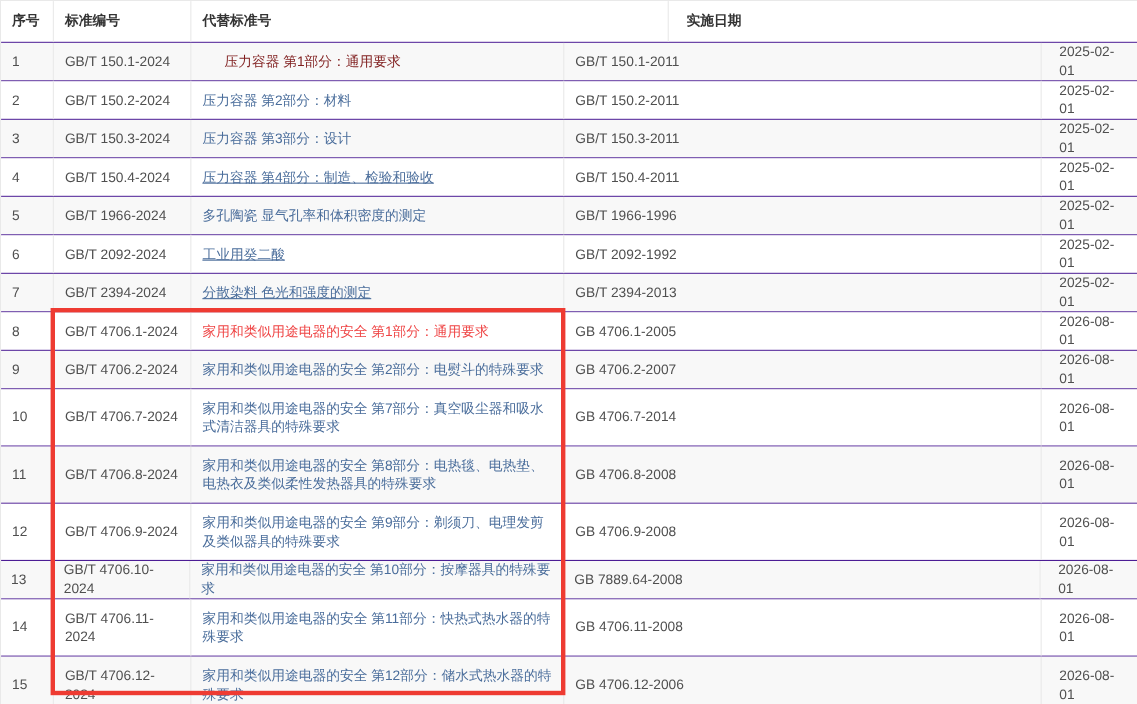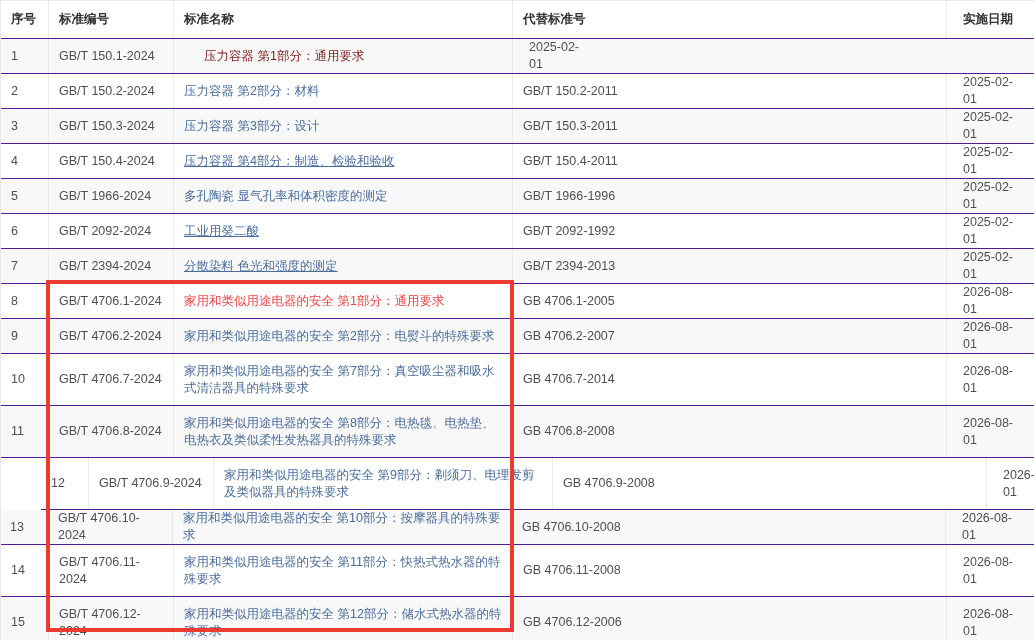--- a/index.html
+++ b/index.html
@@ -30,31 +30,31 @@
   }
 </style>
 </head>
 <body>
 
 <div class="viewport">
   <div class="tbl">
     <div class="row head">
       <div class="cell c0">序号</div>
       <div class="cell c1">标准编号</div>
-      <div class="cell c2">标准名称</div>
       <div class="cell c3">代替标准号</div>
       <div class="cell c4">实施日期</div>
     </div>
     <div id="table-body">
   <div class="row stripe" style="height: 34px;">
     <div class="cell c0">1</div>
     <div class="cell c1">GB/T 150.1-2024</div>
     <div class="cell c2">
             <span class="name-link" style="color: #7f1d1d; margin-left: 20px;">压力容器 第1部分：通用要求</span>
           </div>
+    <div class="cell c3">GB/T 150.1-2011</div>
     <div class="cell c4">2025-02-01</div>
   </div>
 
   <div class="row" style="height: 34px;">
     <div class="cell c0">2</div>
     <div class="cell c1">GB/T 150.2-2024</div>
     <div class="cell c2">
             <span class="name-link" style="color: rgb(74, 109, 155);">压力容器 第2部分：材料</span>
           </div>
     <div class="cell c3">GB/T 150.2-2011</div>
@@ -144,37 +144,37 @@
   <div class="row stripe" style="height: 51px;">
     <div class="cell c0">11</div>
     <div class="cell c1">GB/T 4706.8-2024</div>
     <div class="cell c2">
             <span class="name-link" style="color: rgb(74, 109, 155);">家用和类似用途电器的安全 第8部分：电热毯、电热垫、电热衣及类似柔性发热器具的特殊要求</span>
           </div>
     <div class="cell c3">GB 4706.8-2008</div>
     <div class="cell c4">2026-08-01</div>
   </div>
 
-  <div class="row" style="height: 51px; margin-left: 40px;">
+  <div class="row" style="height: 51px;">
     <div class="cell c0">12</div>
     <div class="cell c1">GB/T 4706.9-2024</div>
     <div class="cell c2">
             <span class="name-link" style="color: rgb(74, 109, 155);">家用和类似用途电器的安全 第9部分：剃须刀、电理发剪及类似器具的特殊要求</span>
           </div>
     <div class="cell c3">GB 4706.9-2008</div>
     <div class="cell c4">2026-08-01</div>
   </div>
 
   <div class="row stripe" style="height: 34px; justify-content: flex-end;">
     <div class="cell c0">13</div>
     <div class="cell c1">GB/T 4706.10-2024</div>
     <div class="cell c2">
             <span class="name-link" style="color: rgb(74, 109, 155);">家用和类似用途电器的安全 第10部分：按摩器具的特殊要求</span>
           </div>
-    <div class="cell c3">GB 4706.10-2008</div>
+    <div class="cell c3">GB 7889.64-2008</div>
     <div class="cell c4">2026-08-01</div>
   </div>
 
   <div class="row" style="height: 51px;">
     <div class="cell c0">14</div>
     <div class="cell c1">GB/T 4706.11-2024</div>
     <div class="cell c2">
             <span class="name-link" style="color: rgb(74, 109, 155);">家用和类似用途电器的安全 第11部分：快热式热水器的特殊要求</span>
           </div>
     <div class="cell c3">GB 4706.11-2008</div>

